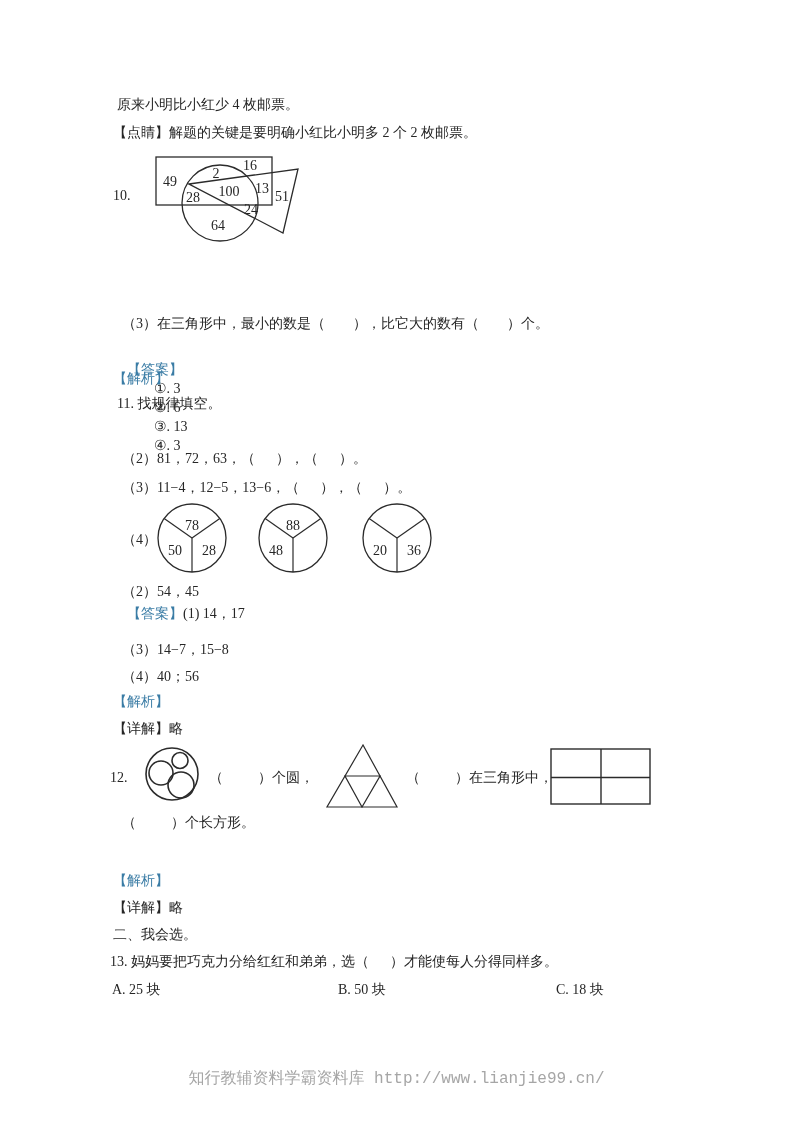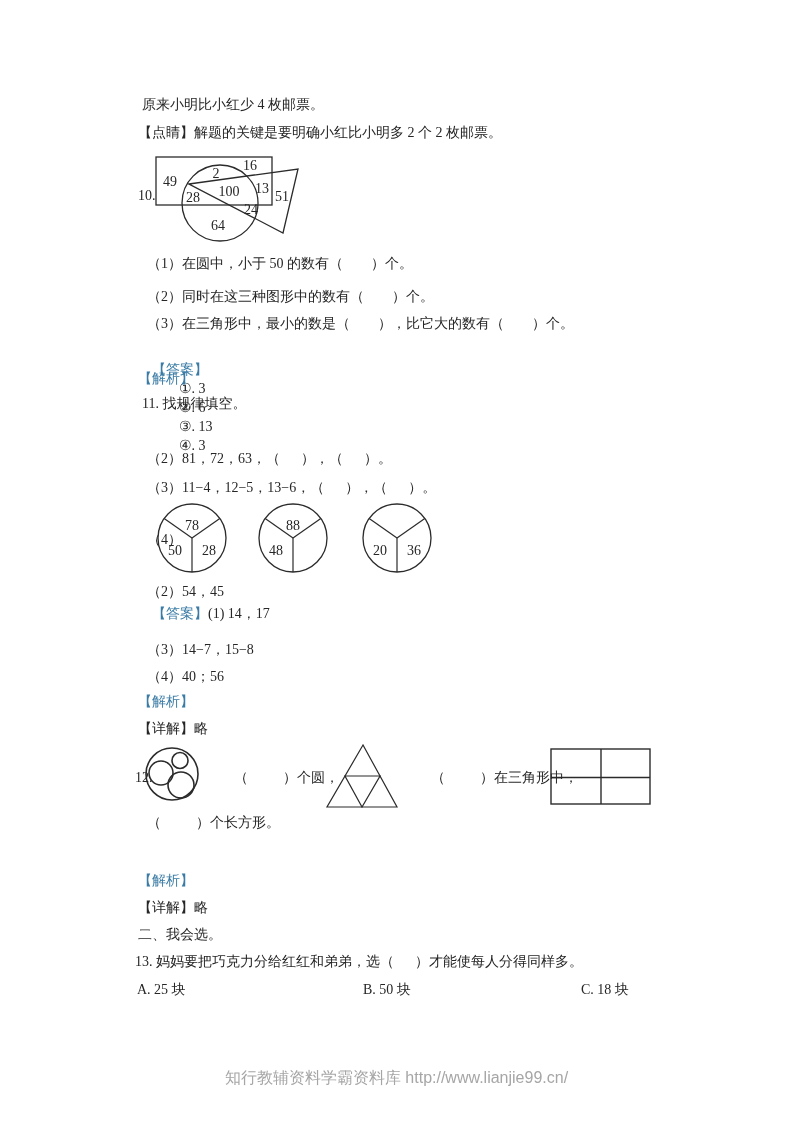--- a/index.html
+++ b/index.html
@@ -10,41 +10,40 @@
     background:#ffffff;
     font-family:"Liberation Serif","DejaVu Serif",serif;
     font-size:14px;
     color:var(--ink,#262626);
     overflow:hidden;
   }
   .line{
     position:absolute;
     white-space:pre;
     line-height:19px;
-    margin-left:25px;
   }
   .blue{color:var(--accent_blue,#3a7ca5);}
   .ans-items span{display:inline-block;margin-left:27px;}
   .figure{position:absolute;}
   .figure path,.figure rect,.figure circle,.figure polygon,.figure line{
     fill:none;
     stroke:var(--figure_stroke,#2b2b2b);
   }
   .figure text{
     font-family:"Liberation Serif","DejaVu Serif",serif;
     font-size:14px;
     fill:var(--ink,#262626);
     stroke:none;
     text-anchor:middle;
   }
   .footer{
     position:absolute;
     left:0;top:1068px;width:793px;
     text-align:center;
-    font-family:Liberation Sans, sans-serif;
+    font-family:Liberation Mono, monospace;
     font-size:16px;
     color:var(--footer_gray,#a6a6a6);
   }
 </style>
 </head>
 <body>
 
 <div class="page">
 
   <div class="line" style="left:117px;top:95px">原来小明比小红少 4 枚邮票。</div>
@@ -60,22 +59,20 @@
     <text x="116" y="30">2</text>
     <text x="150" y="22">16</text>
     <text x="129" y="48">100</text>
     <text x="162" y="45">13</text>
     <text x="182" y="53">51</text>
     <text x="93" y="54">28</text>
     <text x="151" y="66">24</text>
     <text x="118" y="82">64</text>
   </svg>
 
-  <div class="line" style="left:122px;top:254px">（1）在圆中，小于 50 的数有（        ）个。</div>
-  <div class="line" style="left:122px;top:287px">（2）同时在这三种图形中的数有（        ）个。</div>
   <div class="line" style="left:122px;top:314px">（3）在三角形中，最小的数是（        ），比它大的数有（        ）个。</div>
 
   <div class="line ans-items" style="left:113px;top:341px">
     <span class="blue" style="margin-left:0">【答案】</span>
     <span>①. 3</span>
     <span>②. 6</span>
     <span>③. 13</span>
     <span>④. 3</span>
   </div>
   <div class="line blue" style="left:113px;top:369px">【解析】</div>

